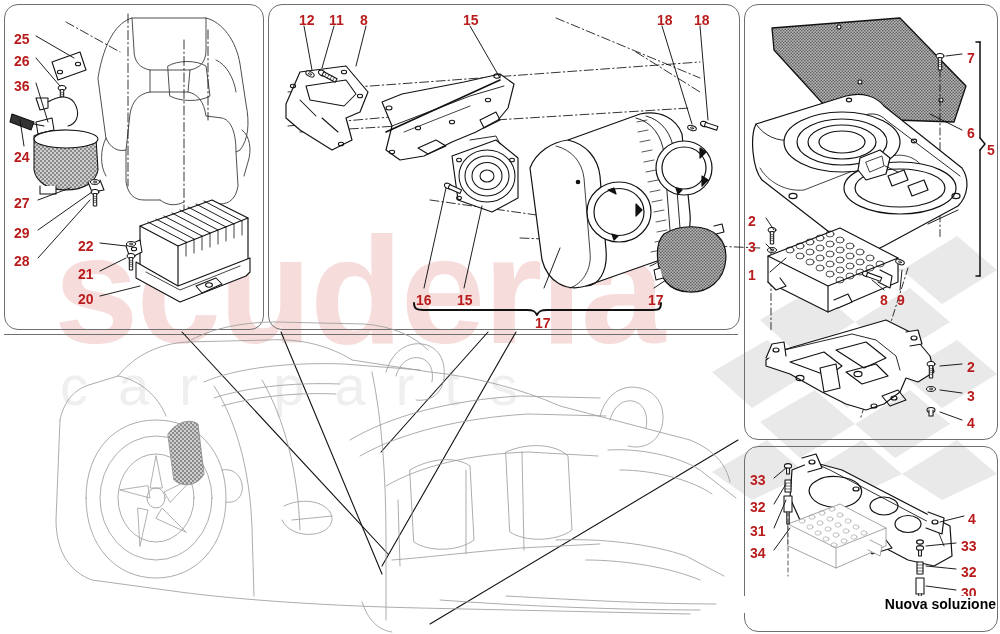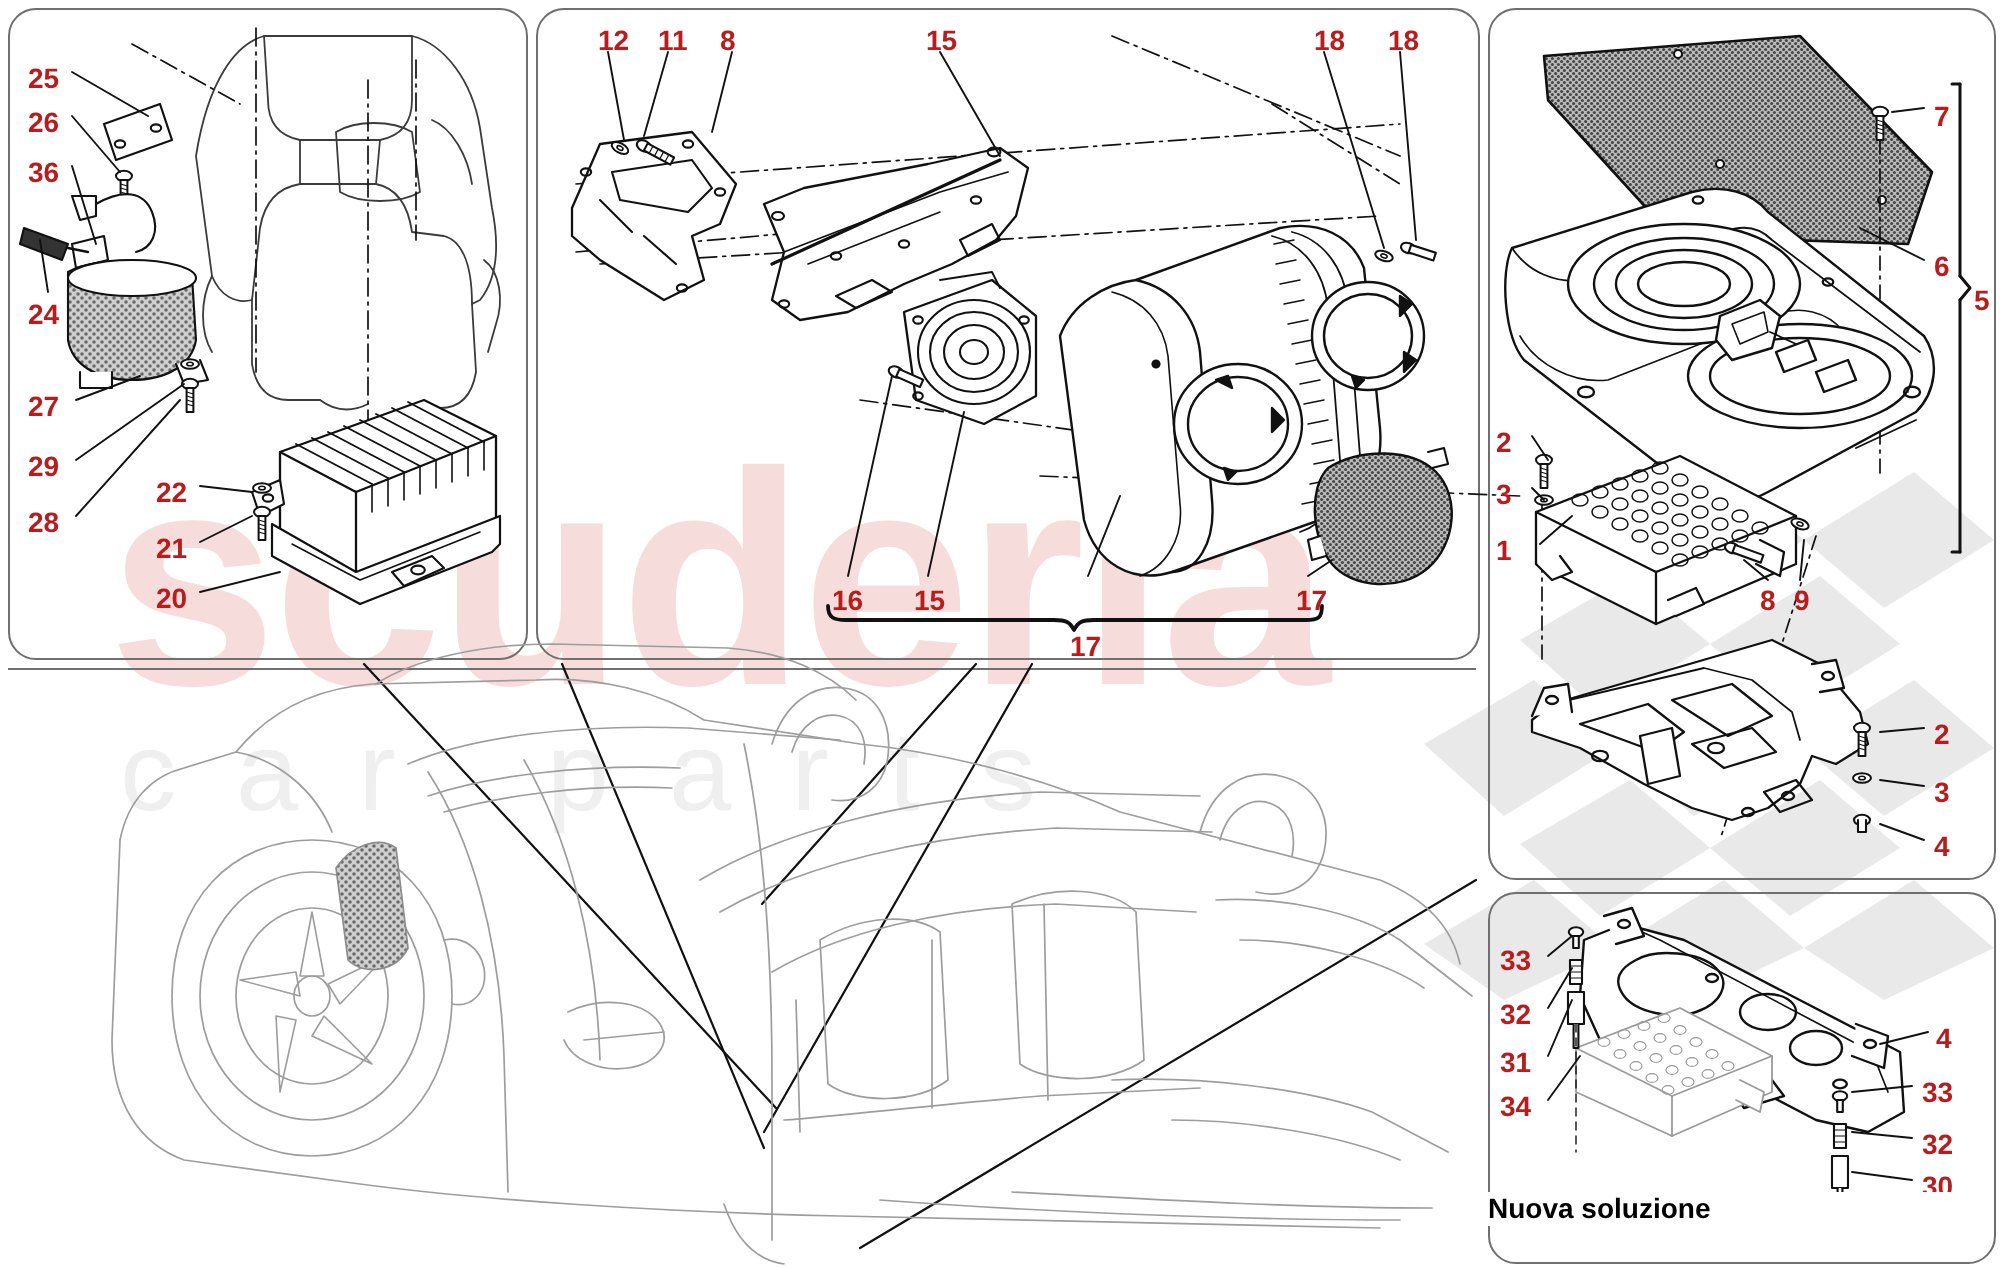--- a/index.html
+++ b/index.html
@@ -22,21 +22,21 @@
       background:transparent;}
   #panel-left  {left:4px;  top:4px;   width:258px; height:324px;}
   #panel-mid   {left:268px;top:4px;   width:470px; height:324px;}
   #panel-right {left:744px;top:4px;   width:252px; height:434px;}
   #panel-new   {left:744px;top:446px; width:252px; height:184px;}
   #car-top-rule{position:absolute;left:4px;top:334px;width:734px;height:0;
       border-top:1.6px solid #6f6f6f;}
 
   
   #newsol-caption{position:absolute;left:744px;top:596px;width:252px;
-      text-align:left;font-size:14px;font-weight:700;line-height:17px;
+      text-align:right;font-size:14px;font-weight:700;line-height:17px;
       background:#fff;}
   #newsol-gap{position:absolute;left:800px;top:614px;width:140px;height:6px;background:#fff;}
 
   
   .num{position:absolute;font-size:14px;font-weight:700;line-height:1;
        color:#b91c1c;white-space:nowrap;}
 
   svg.art{position:absolute;left:0;top:0;width:1000px;height:634px;
           pointer-events:none;overflow:visible;}
 </style>

